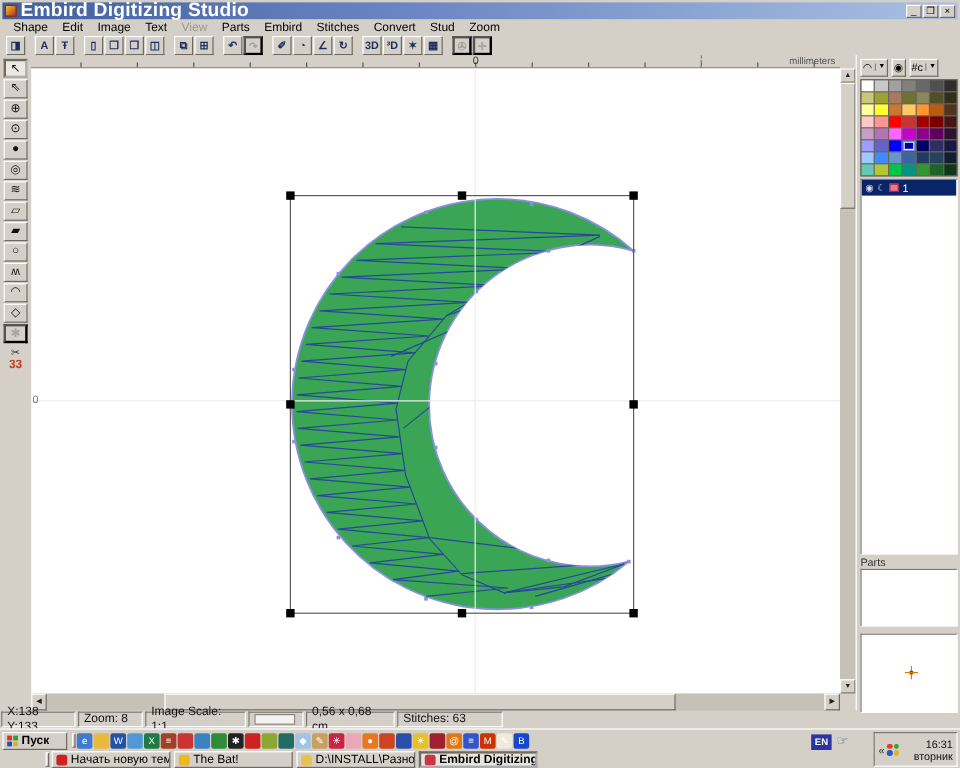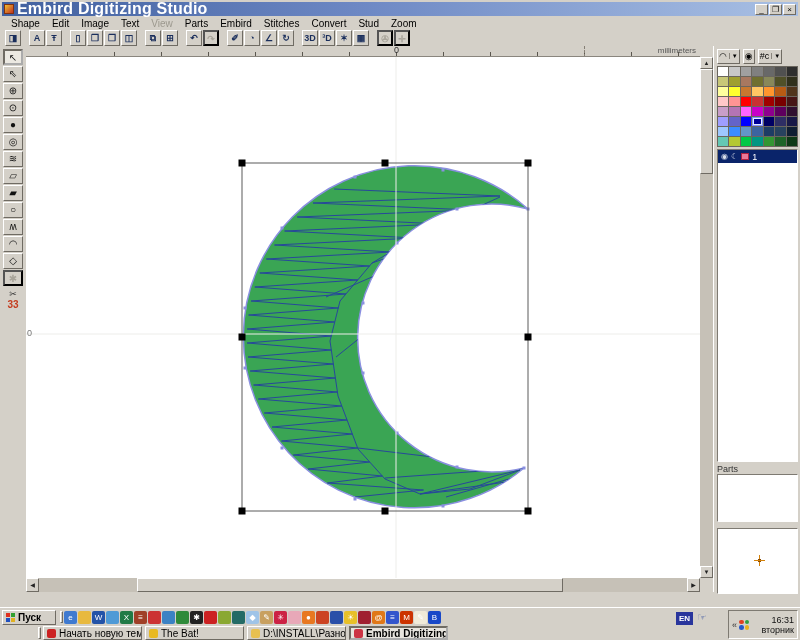--- a/index.html
+++ b/index.html
@@ -365,20 +365,30 @@
     </div>
     <div class="rp-label">Parts</div>
     <div class="partslist sunken"></div>
     <div class="preview sunken">
       <span class="cross">
           <i></i>
         </span>
     </div>
   </div>
 
+  <div class="statusbar" id="statusbar">
+      <span class="sb-cell sunken" style="width: 62px;">X:138 Y:133</span>
+      <span class="sb-cell sunken" style="width: 54px;">Zoom: 8</span>
+      <span class="sb-cell sunken" style="width: 84px;">Image Scale: 1:1</span>
+      <span class="sb-cell sunken" style="width: 46px;">
+        <span class="sb-box"></span>
+      </span>
+      <span class="sb-cell sunken" style="width: 74px;">0,56 x 0,68 cm</span>
+      <span class="sb-cell sunken" style="width: 88px;">Stitches: 63</span>
+    </div>
 
   <div class="taskbar">
     <div class="start-btn raised">
       <span class="winflag" id="winflag">
           <i style="background: rgb(224, 48, 32);"></i>
           <i style="background: rgb(48, 160, 48);"></i>
           <i style="background: rgb(32, 80, 192);"></i>
           <i style="background: rgb(224, 176, 32);"></i>
         </span>
       <span>Пуск</span>

